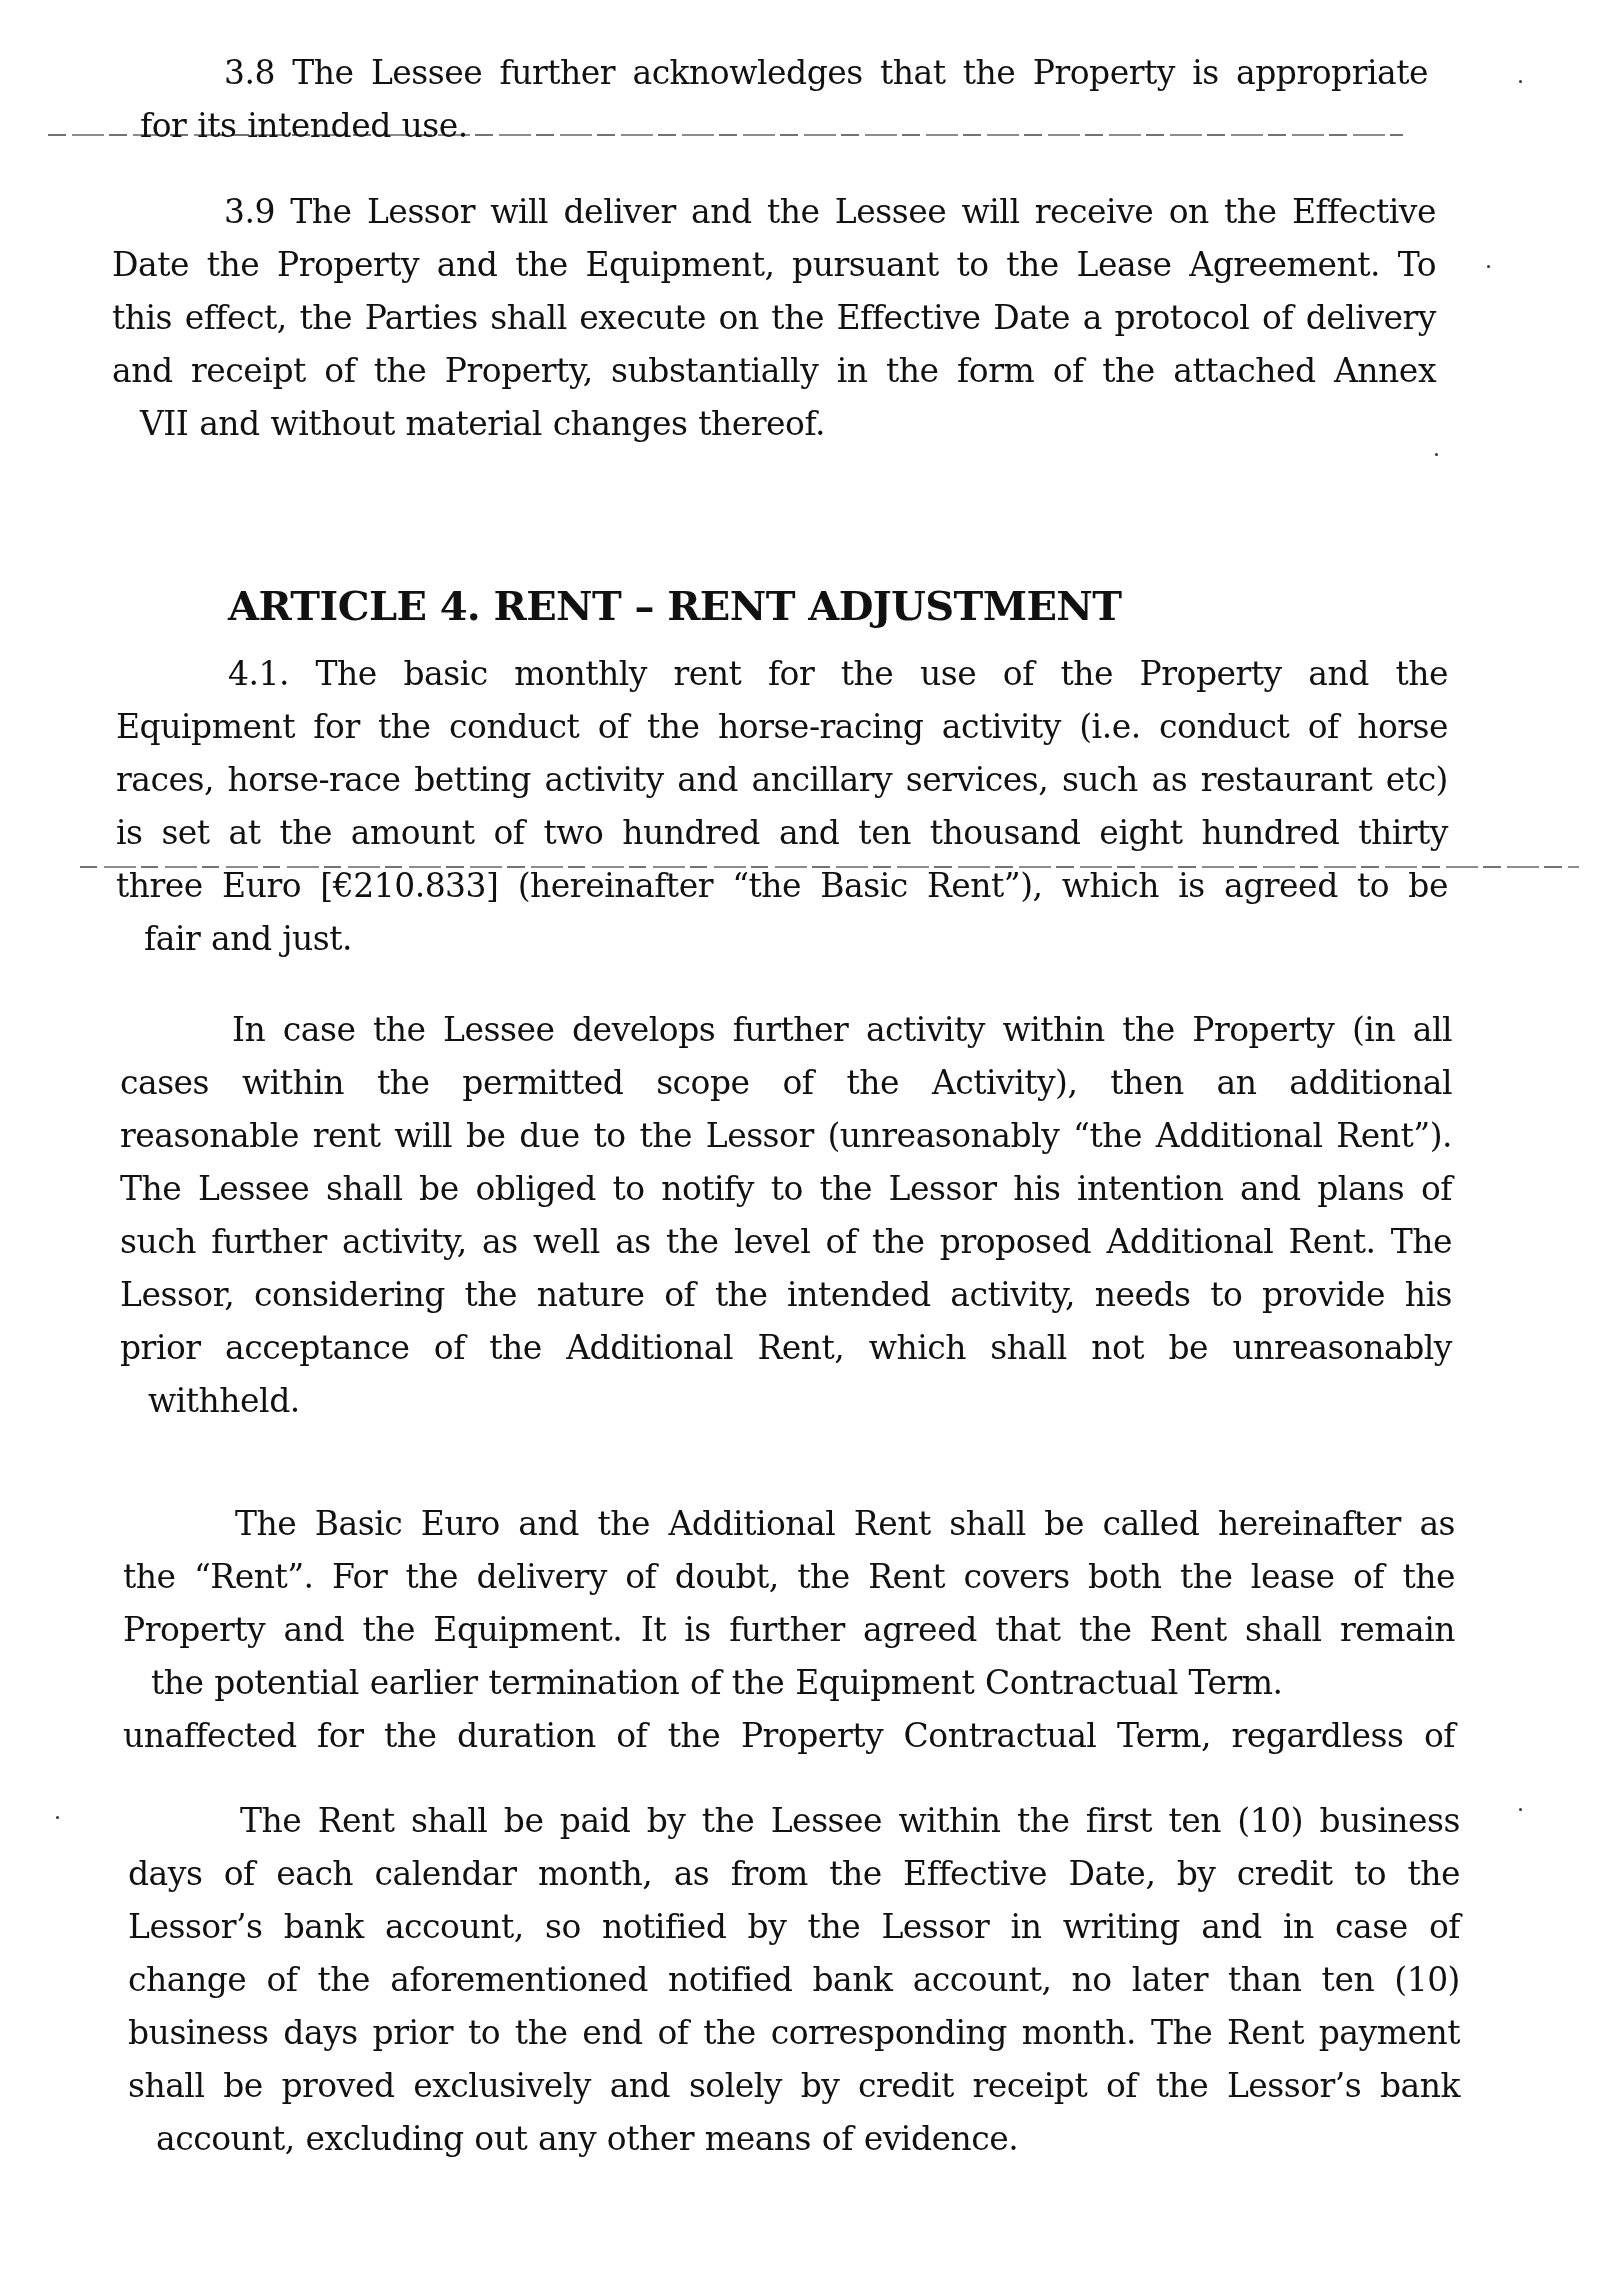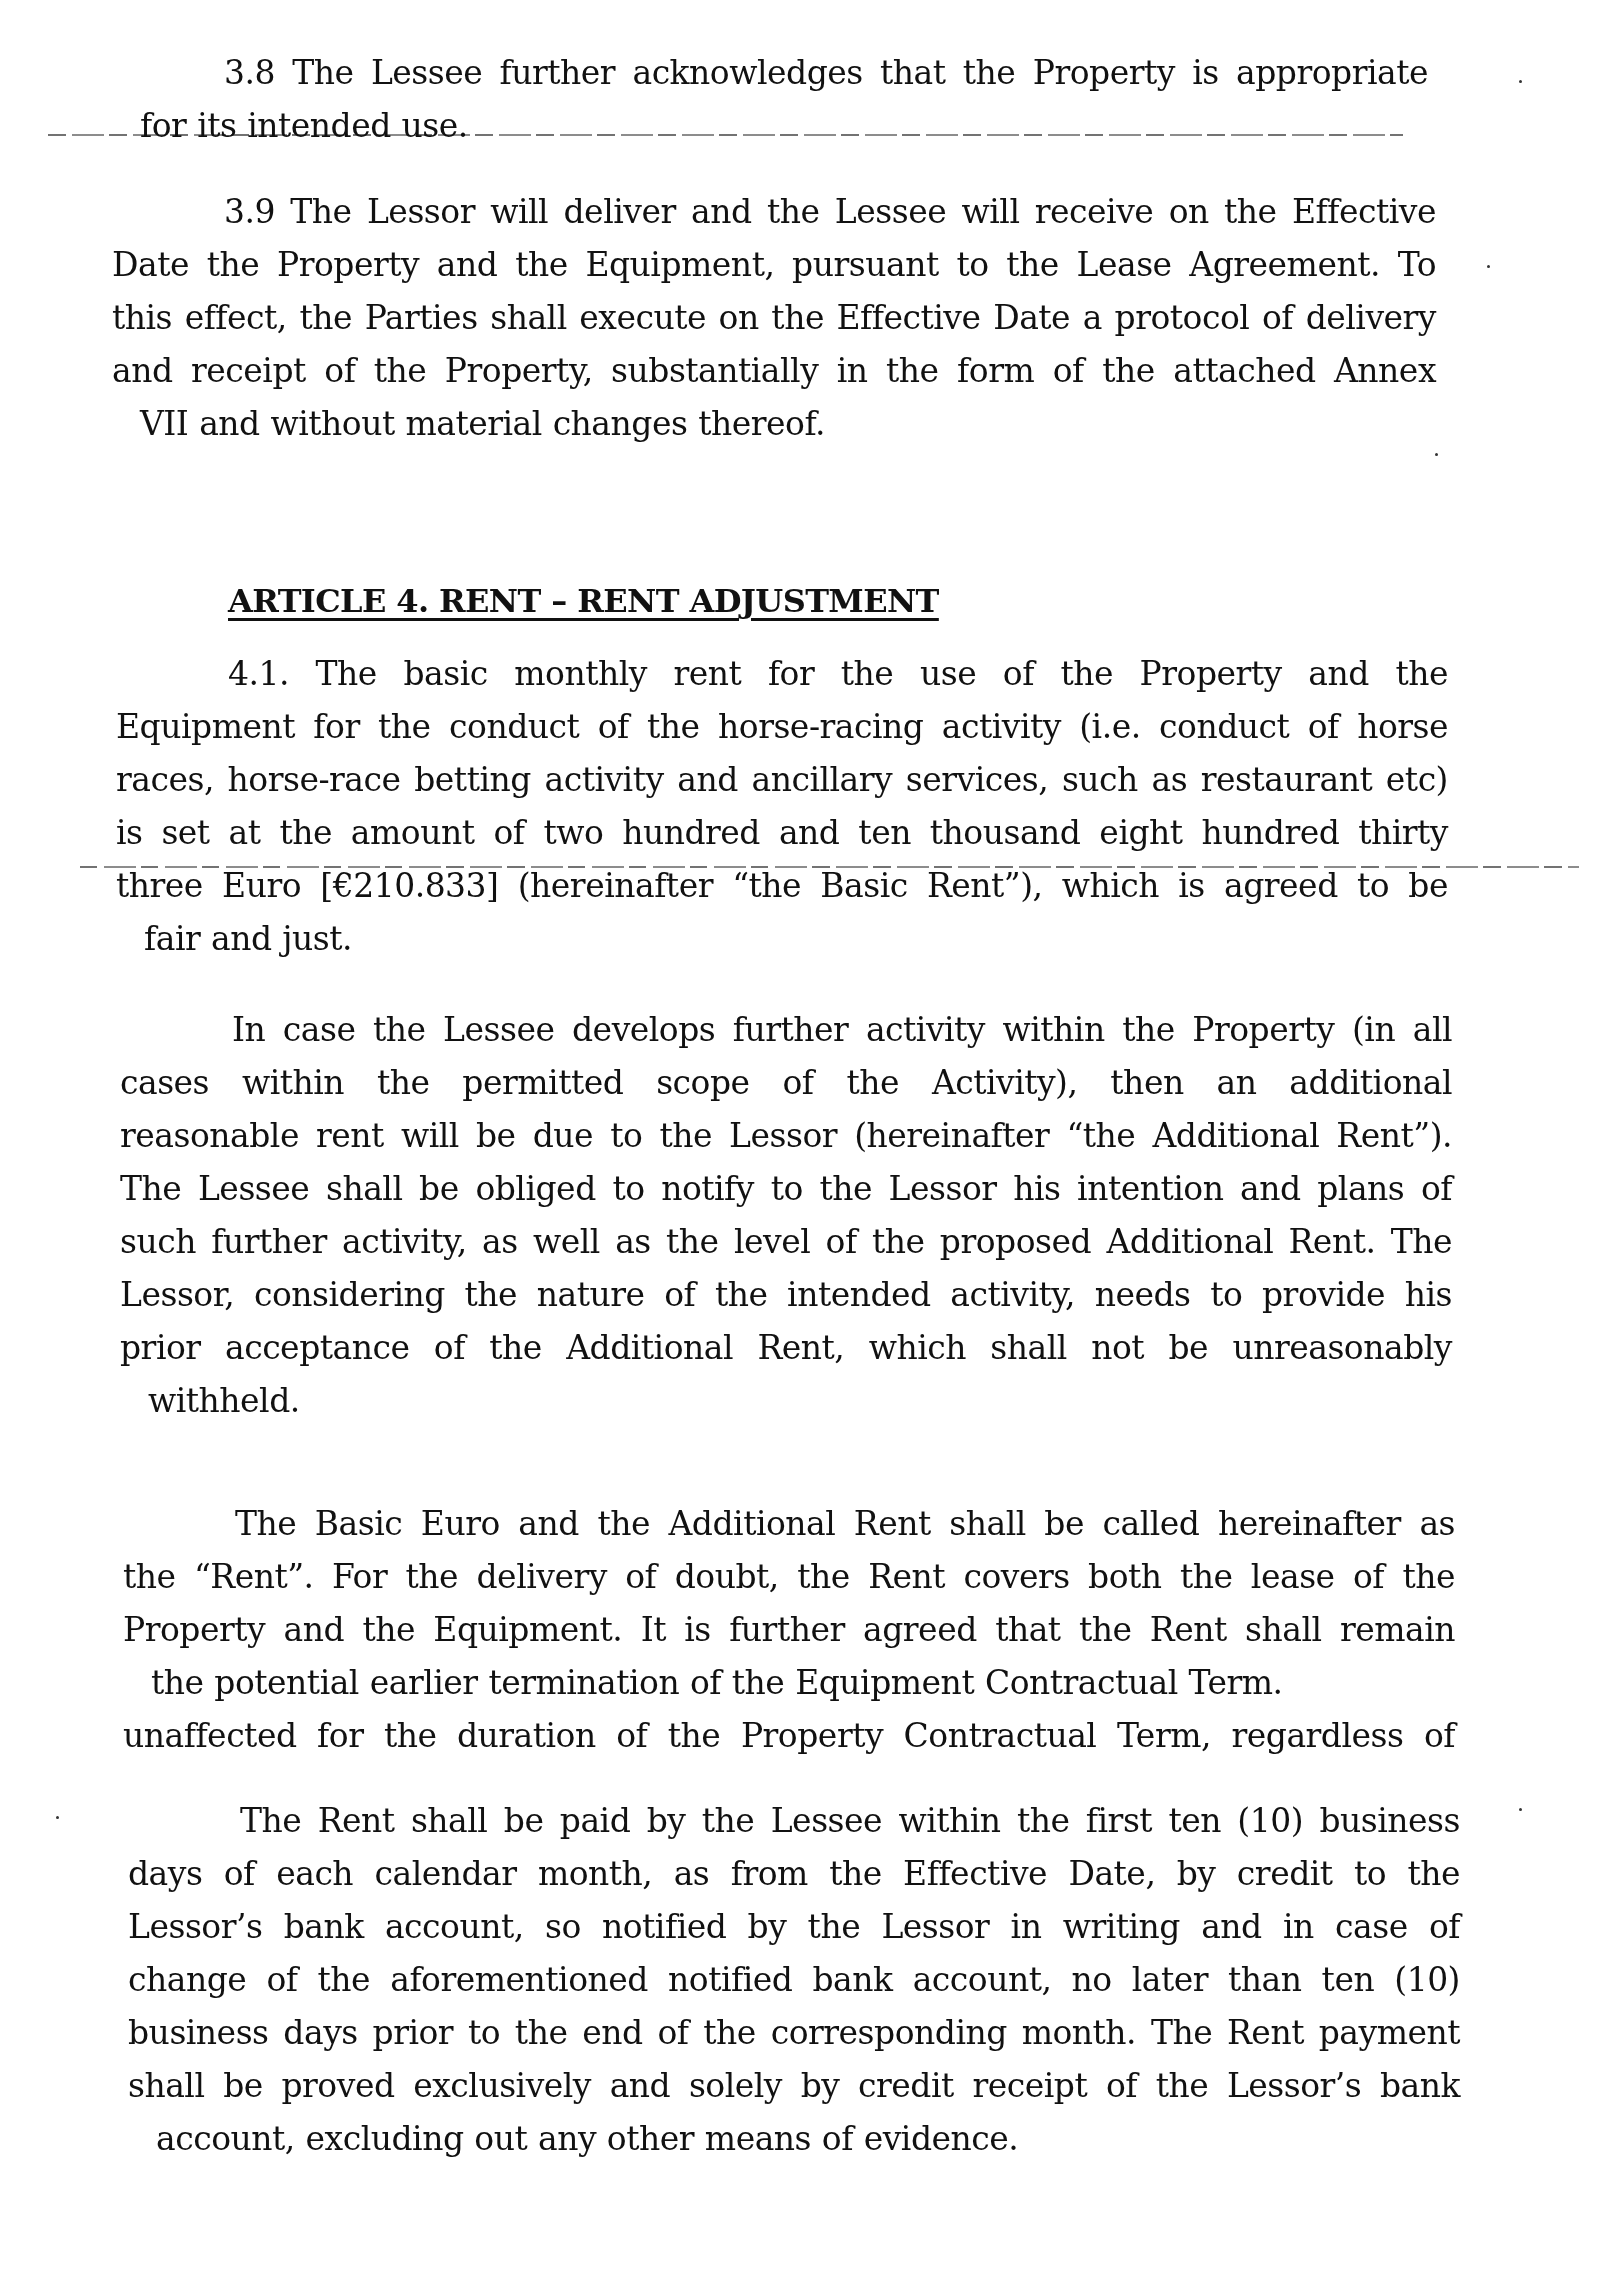--- a/index.html
+++ b/index.html
@@ -33,24 +33,23 @@
     text-align-last: justify;
     height: 53px;
   }
   .line.last { text-align-last: left; margin-left: 28px; }
   .indent { padding-left: 112px; }
   .num { font-weight: normal; }
   .heading {
     position: absolute;
     left: 228px;
     top: 582px;
-    font-size: 32px;
+    font-size: 40px;
     font-weight: bold;
     letter-spacing: -0.6px;
-    text-decoration: underline;
     text-decoration-thickness: 3.2px;
     text-underline-offset: 5.6px;
     white-space: nowrap;
   }
   .scanline {
     position: absolute;
     height: 2.4px;
     background: repeating-linear-gradient(90deg, #444 0 17.5px, transparent 17.5px 24px, #666 24px 56px, transparent 56px 61px);
     opacity: 0.75;
   }
@@ -94,21 +93,21 @@
     <span class="line">Equipment for the conduct of the horse-racing activity (i.e. conduct of horse</span>
     <span class="line">races, horse-race betting activity and ancillary services, such as restaurant etc)</span>
     <span class="line">is set at the amount of two hundred and ten thousand eight hundred thirty</span>
     <span class="line">three Euro [€210.833] (hereinafter “the Basic Rent”), which is agreed to be</span>
     <span class="line last">fair and just.</span>
   </div>
 
   <div class="para" style="top:1003px; left:120px; width:1332px;">
     <span class="line indent">In case the Lessee develops further activity within the Property (in all</span>
     <span class="line">cases within the permitted scope of the Activity), then an additional</span>
-    <span class="line">reasonable rent will be due to the Lessor (hereinafter “the Additional Rent”).</span>
+    <span class="line">reasonable rent will be due to the Lessor (unreasonably “the Additional Rent”).</span>
     <span class="line">The Lessee shall be obliged to notify to the Lessor his intention and plans of</span>
     <span class="line">such further activity, as well as the level of the proposed Additional Rent. The</span>
     <span class="line">Lessor, considering the nature of the intended activity, needs to provide his</span>
     <span class="line">prior acceptance of the Additional Rent, which shall not be unreasonably</span>
     <span class="line last">withheld.</span>
   </div>
 
   <div class="para" style="top:1497px; left:123px; width:1332px;">
     <span class="line indent">The Basic Euro and the Additional Rent shall be called hereinafter as</span>
     <span class="line">the “Rent”. For the delivery of doubt, the Rent covers both the lease of the</span>

